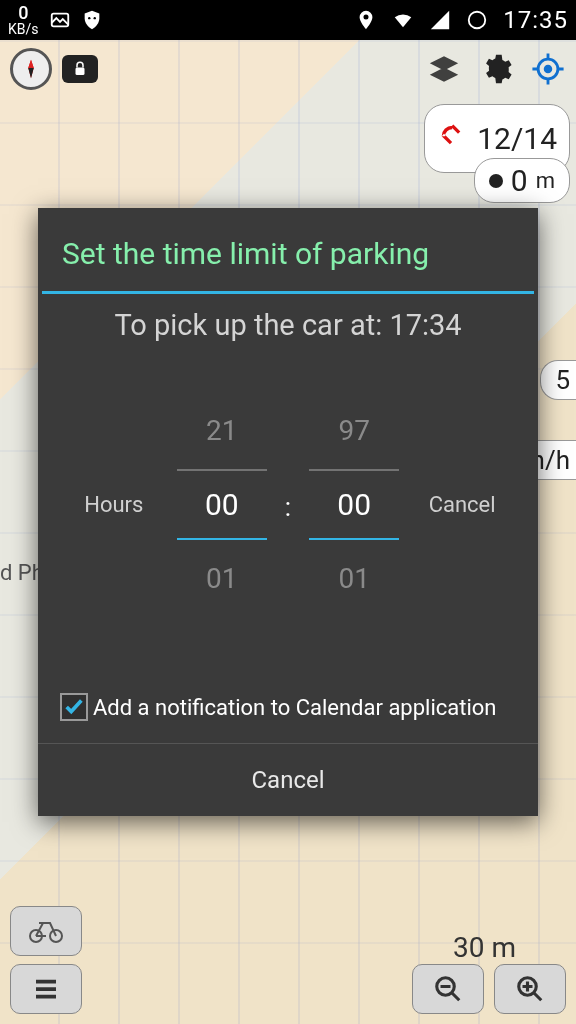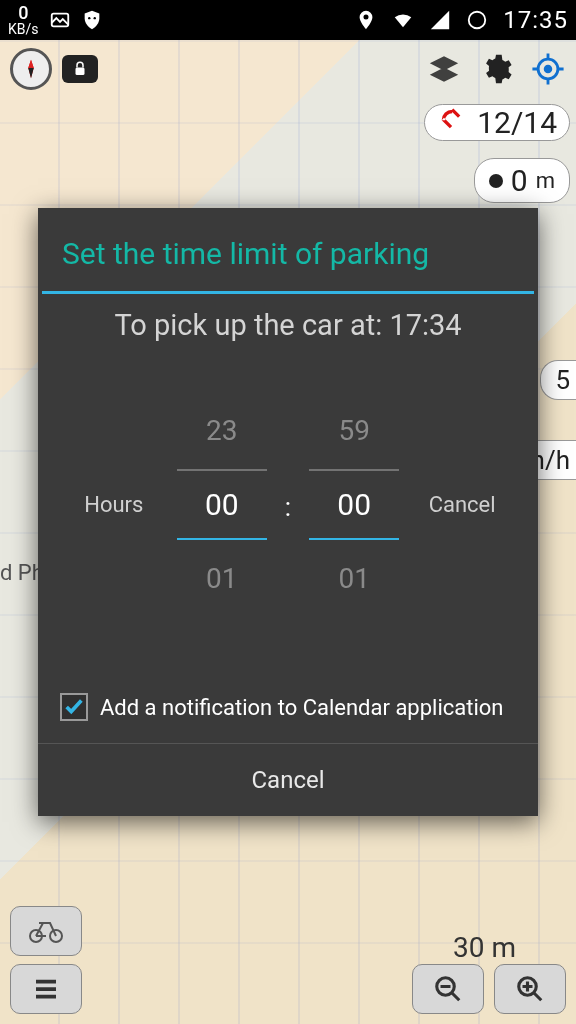--- a/index.html
+++ b/index.html
@@ -55,21 +55,21 @@
     display:flex; align-items:center; justify-content:center; color:#fff;
   }
   .appbar-right { margin-left:auto; display:flex; gap:16px; }
   .appbar-ico { width:36px; height:36px; display:flex; align-items:center; justify-content:center; color:#222; }
   .appbar-ico svg { width:34px; height:34px; }
 
   
   .gps-badge {
     position:absolute; top:104px; right:6px;
     background:#fff; border:1px solid #999; border-radius:20px;
-    padding:0 12px; display:flex; align-items:center; gap:12px;
+    padding:16px 12px; display:flex; align-items:center; gap:12px;
     font-size:30px; color:#222;
   }
   .gps-badge .gpsico { color:#d11; }
   .dist-badge {
     position:absolute; top:158px; right:6px;
     background:#fff; border:1px solid #999; border-radius:20px;
     padding:4px 14px; display:flex; align-items:center; gap:8px;
     font-size:30px; color:#222;
   }
   .dist-badge .dot { width:14px; height:14px; background:#222; border-radius:50%; }
@@ -96,42 +96,42 @@
   
   .scrim {
     position:absolute; inset:0;
     display:flex; align-items:center; justify-content:center;
   }
   .dialog {
     width:500px; background:#3a3a3a; color:#e8e8e8;
     box-shadow:0 6px 24px rgba(0,0,0,.6);
   }
   .dlg-title {
-    color:#14b8a6; font-size:30px; font-weight:400;
+    color:#86efac; font-size:30px; font-weight:400;
     padding:28px 24px 20px 24px;
   }
   .dlg-divider { height:3px; background:#33b5e5; margin:0 4px; }
   .dlg-sub {
     text-align:center; color:#d4d4d4; font-size:29px;
     padding:14px 0 10px 0;
   }
   .picker-area {
     display:flex; align-items:center; justify-content:center;
     gap:18px; padding:40px 0 60px 0;
   }
   .picker-label { color:#cfcfcf; font-size:22px; width:90px; text-align:center; }
   .picker-col { display:flex; flex-direction:column; align-items:center; width:90px; }
   .picker-faded { color:#8a8a8a; font-size:28px; padding:22px 0; }
   .picker-sel {
     color:#fff; font-size:30px; padding:16px 0; width:100%; text-align:center;
     border-top:2px solid #737373; border-bottom:2px solid #33b5e5;
   }
   .picker-colon { color:#fff; font-size:26px; padding-top:4px; }
   .dlg-checkrow {
-    display:flex; align-items:center; gap:12px;
+    display:flex; align-items:center; gap:5px;
     padding:16px 22px 22px 22px; font-size:22px; color:#fff;
     border-bottom:1px solid #555;
   }
   .chk {
     width:28px; height:28px; border:2px solid #999; background:#2f2f2f;
     display:flex; align-items:center; justify-content:center; color:#33b5e5;
   }
   .chk svg { width:22px; height:22px; }
   .dlg-buttons { display:flex; }
   .dlg-btn {
@@ -276,27 +276,27 @@
 
 <div class="scrim">
   <div class="dialog">
     <div class="dlg-title">Set the time limit of parking</div>
     <div class="dlg-divider"></div>
     <div class="dlg-sub">To pick up the car at: 17:34</div>
 
     <div class="picker-area">
       <div class="picker-label">Hours</div>
       <div class="picker-col">
-        <div class="picker-faded">23</div>
+        <div class="picker-faded">21</div>
         <div class="picker-sel">00</div>
         <div class="picker-faded">01</div>
       </div>
       <div class="picker-colon">:</div>
       <div class="picker-col">
-        <div class="picker-faded">59</div>
+        <div class="picker-faded">97</div>
         <div class="picker-sel">00</div>
         <div class="picker-faded">01</div>
       </div>
       <div class="picker-label">Cancel</div>
     </div>
 
     <div class="dlg-checkrow">
       <span class="chk">
         <svg viewBox="0 0 24 24" fill="none" stroke="#33b5e5" stroke-width="4">
             <path d="M4 12l5 5L20 5"></path>

